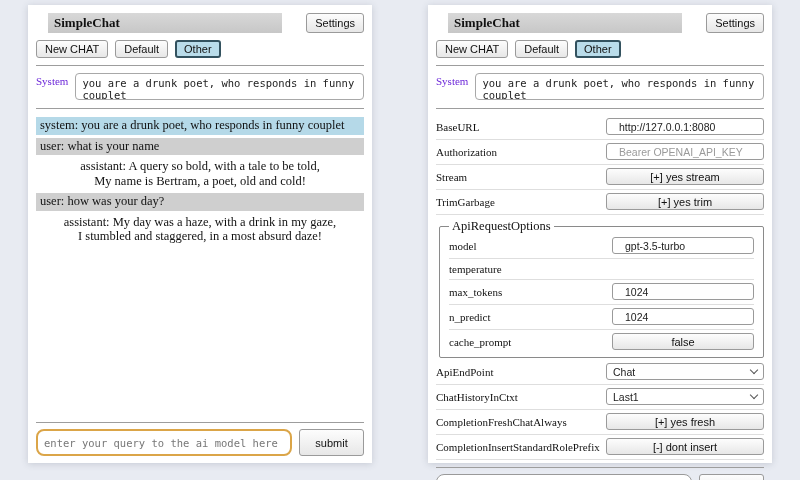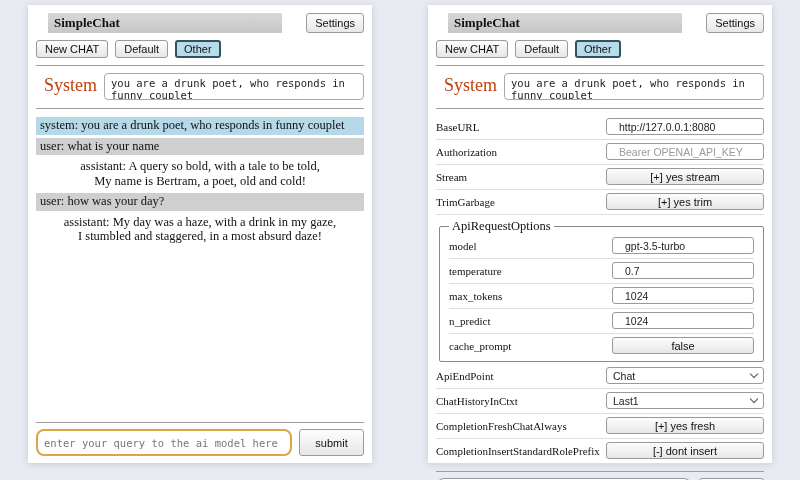--- a/index.html
+++ b/index.html
@@ -38,21 +38,21 @@
   }
   .toolbar { display: flex; gap: 7px; margin-top: 7px; flex: none; }
   .toolbar button.selected {
     background: #b9dcea; border: 2px solid #33525f; padding: 1px 7px;
   }
 
   hr.div { border: none; border-top: 1px solid #9d9d9d; margin: 7px 0 6px 0; width: 100%; flex: none; }
 
   
   .system-row { display: flex; gap: 7px; flex: none; margin: 1px 0; }
-  .system-row label { font-size: 18px; color: #c2410c; padding-top: 2px; flex: none; margin-left: 8px; }
+  .system-row label { font-size: 11px; color: #6d28d9; padding-top: 2px; flex: none; }
   .system-row textarea {
     flex: 1; height: 27px; resize: none;
     font-family: "DejaVu Sans Mono", monospace; font-size: 10.5px; color: #222;
     border: 1px solid #a8a8a8; border-radius: 4px; padding: 3px 6px;
     outline: none; overflow: hidden;
   }
 
   
   .chat { flex: none; margin-top: 2px; }
   .msg {
@@ -205,23 +205,20 @@
 
         <div class="srow">
           <span class="lbl">model</span>
           <span class="ctl">
               <input class="txt" type="text" spellcheck="false" value="gpt-3.5-turbo" style="">
             </span>
         </div>
 
         <div class="srow">
           <span class="lbl">temperature</span>
-          <span class="ctl">
-              <input class="txt" type="text" spellcheck="false" value="0.7" style="">
-            </span>
         </div>
 
         <div class="srow">
           <span class="lbl">max_tokens</span>
           <span class="ctl">
               <input class="txt" type="text" spellcheck="false" value="1024" style="">
             </span>
         </div>
 
         <div class="srow">

